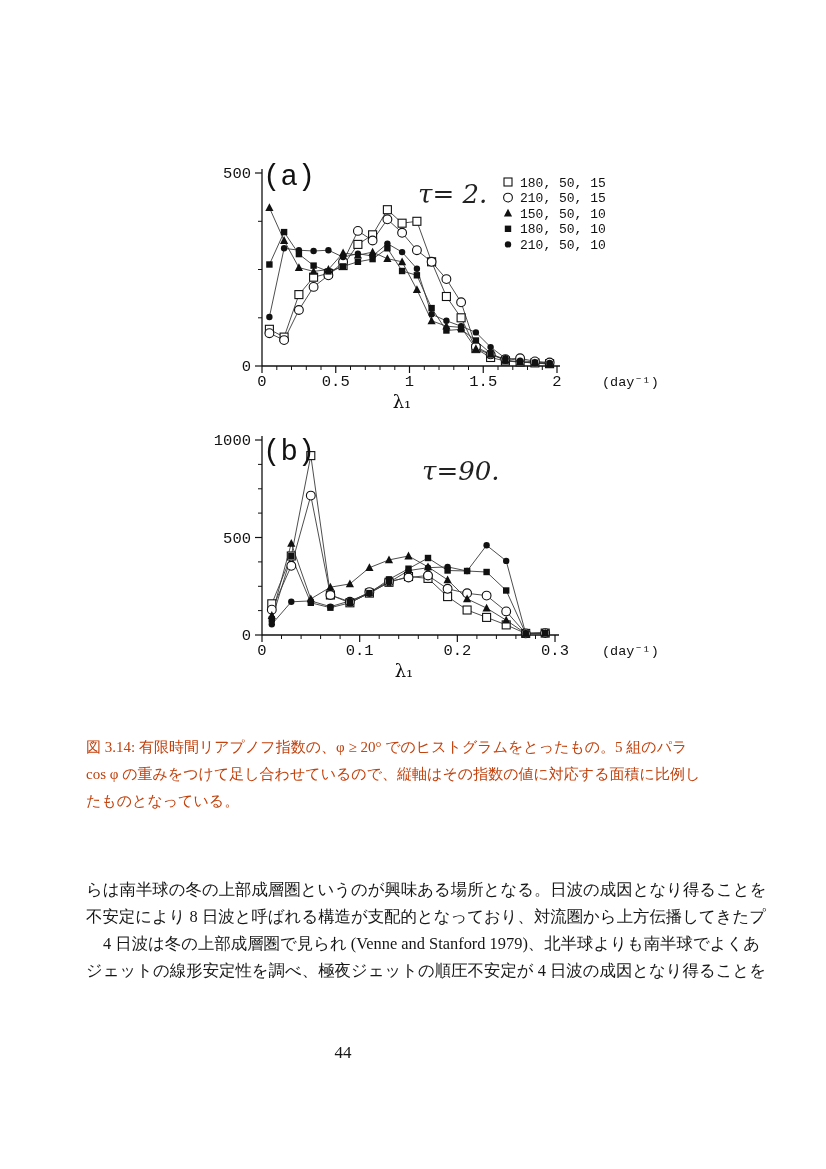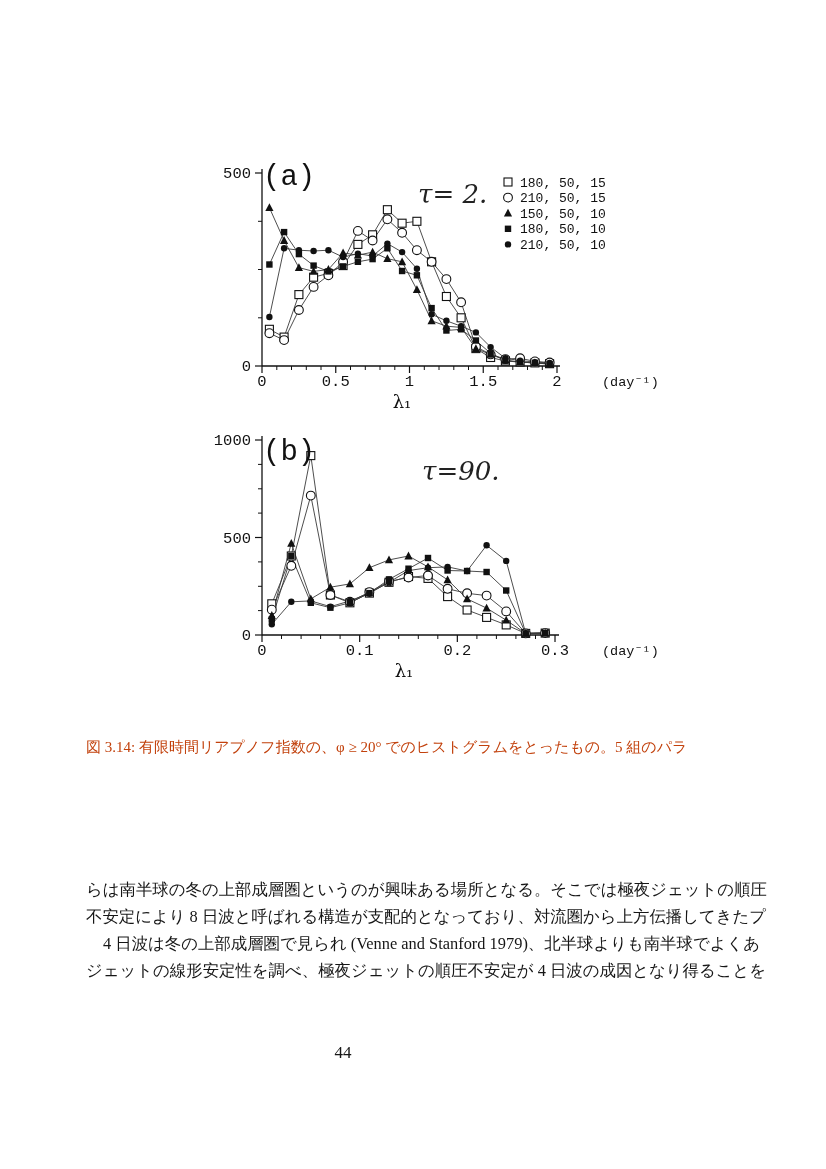--- a/index.html
+++ b/index.html
@@ -318,24 +318,26 @@
       <circle cx="347.7" cy="215.4" r="3.2" fill="#111111"></circle>
       <circle cx="367.2" cy="215.1" r="3.2" fill="#111111"></circle>
       <text x="85" y="42" font-family="&quot;Liberation Mono&quot;,&quot;DejaVu Sans Mono&quot;,monospace" font-size="29" fill="#111111">(b)</text>
       <text x="244" y="62" font-family="&quot;DejaVu Serif&quot;,&quot;Liberation Serif&quot;,serif" font-style="italic" font-size="26" fill="#222">τ=90.</text>
       <text x="226" y="259" text-anchor="middle" font-family="&quot;DejaVu Serif&quot;,&quot;Liberation Serif&quot;,serif" font-size="18" fill="#111111">λ₁</text>
       <text x="424" y="237" font-family="&quot;Liberation Mono&quot;,&quot;DejaVu Sans Mono&quot;,monospace" font-size="13.5" fill="#111111">(day⁻¹)</text>
     </svg>
 
   <div class="caption">
     <div class="tline">図 3.14: 有限時間リアプノフ指数の、φ ≥ 20° でのヒストグラムをとったもの。5 組のパラ</div>
+    <div class="tline">cos φ の重みをつけて足し合わせているので、縦軸はその指数の値に対応する面積に比例し</div>
+    <div class="tline">たものとなっている。</div>
   </div>
 
   <div class="bodytext">
-    <div class="tline">らは南半球の冬の上部成層圏というのが興味ある場所となる。そこでは極夜ジェットの順圧</div>
+    <div class="tline">らは南半球の冬の上部成層圏というのが興味ある場所となる。日波の成因となり得ることを</div>
     <div class="tline">不安定により 8 日波と呼ばれる構造が支配的となっており、対流圏から上方伝播してきたプ</div>
     <div class="tline indent">4 日波は冬の上部成層圏で見られ (Venne and Stanford 1979)、北半球よりも南半球でよくあ</div>
     <div class="tline">ジェットの線形安定性を調べ、極夜ジェットの順圧不安定が 4 日波の成因となり得ることを</div>
   </div>
 
   <div class="pagenum">44</div>
 
 </div>
 
 </body></html>

